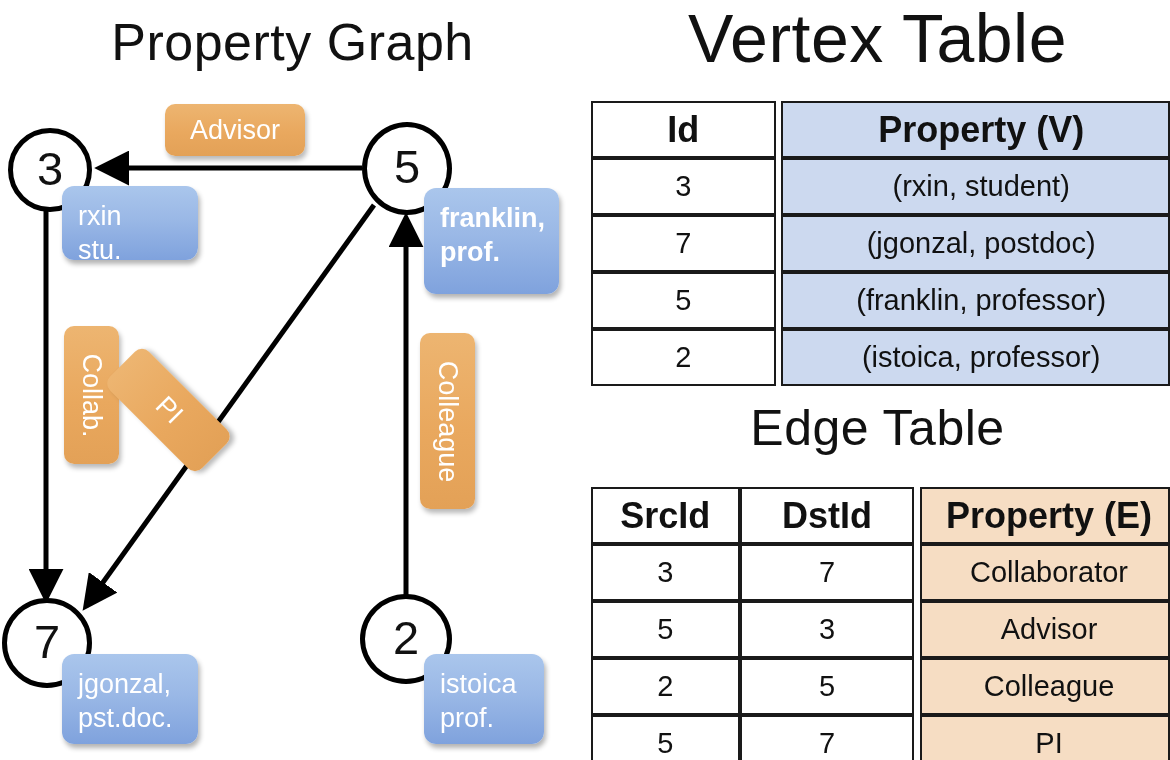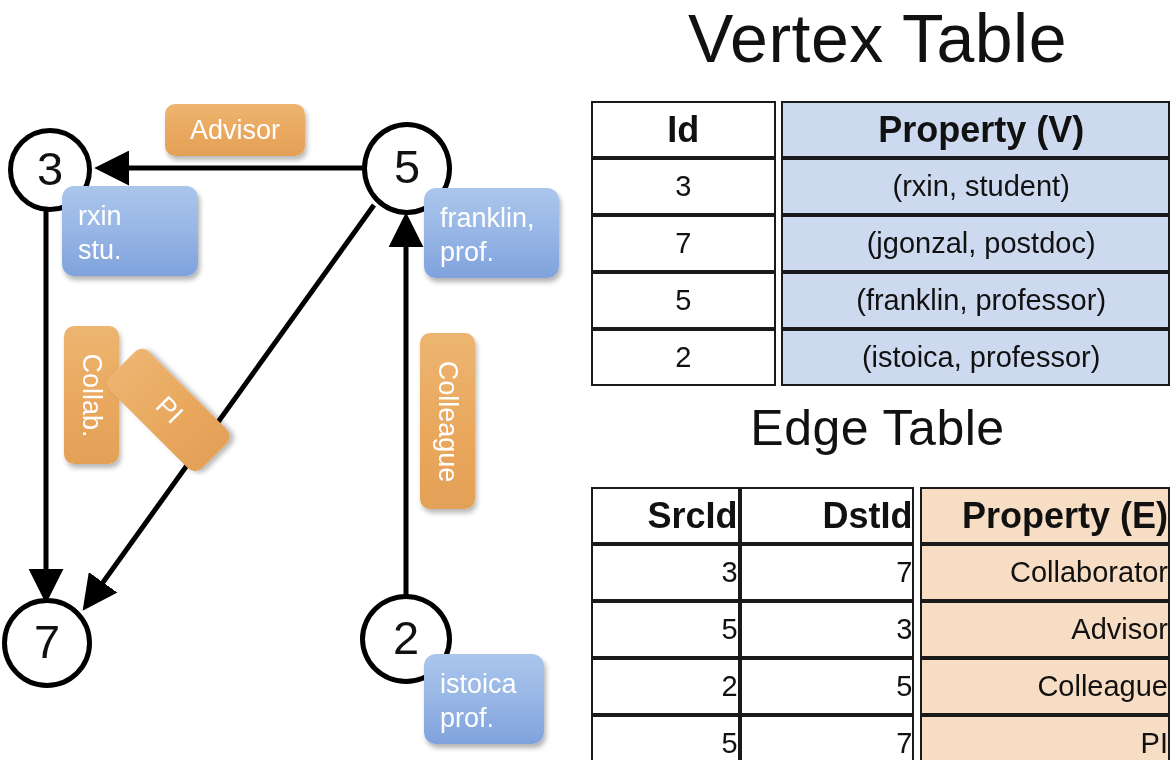--- a/index.html
+++ b/index.html
@@ -149,30 +149,31 @@
     font-size: 36px;
   }
   .col-gap { border: none !important; background: #ffffff !important; width: 6px; }
 
   #vertex-table { left: 591px; top: 101px; }
   #vertex-table td, #vertex-table th { height: 53px; }
   #vertex-table .c-id { width: 186px; }
   #vertex-table .c-prop { width: 382px; background: #ccd9ef; padding-left: 11px; }
 
   #edge-table { left: 591px; top: 487px; }
-  #edge-table td, #edge-table th { height: 53px; text-align: right; }
+  #edge-table td, #edge-table th { height: 53px; }
   #edge-table .c-src { width: 148px; }
   #edge-table .c-dst { width: 176px; }
   #edge-table .c-prop { width: 243px; background: #f6ddc3; padding-left: 8px; }
 </style>
 </head>
 <body>
 
 <div id="graph-panel">
 
+  <div class="title" id="title-property-graph">Property Graph</div>
 
   <svg id="graph-edges" viewBox="0 0 585 760" xmlns="http://www.w3.org/2000/svg">
     <defs>
       <marker id="arrow" viewBox="0 0 12 12" refX="10" refY="6" markerWidth="7" markerHeight="7" orient="auto-start-reverse">
         <path d="M 0 0 L 12 6 L 0 12 z" fill="#000000"></path>
       </marker>
     </defs>
 
     <line x1="362" y1="168" x2="100" y2="168" stroke="#000000" stroke-width="5" marker-end="url(#arrow)"></line>
 
@@ -189,24 +190,26 @@
   <div class="node" style="left:362px; top:122px; width:90px; height:93px;">
     <span>5</span>
   </div>
   <div class="node" style="left:2px; top:598px; width:90px; height:90px;">
     <span>7</span>
   </div>
   <div class="node" style="left:360px; top:594px; width:92px; height:90px;">
     <span>2</span>
   </div>
 
-  <div class="prop-box" style="left:62px; top:186px; width:136px; height:90px;">rxin
+  <div class="prop-box" style="left:62px; top:186px; width:136px; height:74px;">rxin
 stu.</div>
-  <div class="prop-box" style="left:424px; top:188px; width:135px; height:90px;">franklin,
+  <div class="prop-box" style="left:424px; top:188px; width:135px; height:106px;font-weight:bold;">franklin,
 prof.</div>
+  <div class="prop-box" style="left:62px; top:654px; width:136px; height:90px;">jgonzal,
+pst.doc.</div>
   <div class="prop-box" style="left:424px; top:654px; width:120px; height:90px;">istoica
 prof.</div>
 
   <div class="edge-box" style="left:165px; top:104px; width:140px; height:52px;">
     <span class="htext">Advisor</span>
   </div>
 
   <div class="edge-box" style="left:64px; top:326px; width:55px; height:138px;">
     <span class="vtext">Collab.</span>
   </div>

